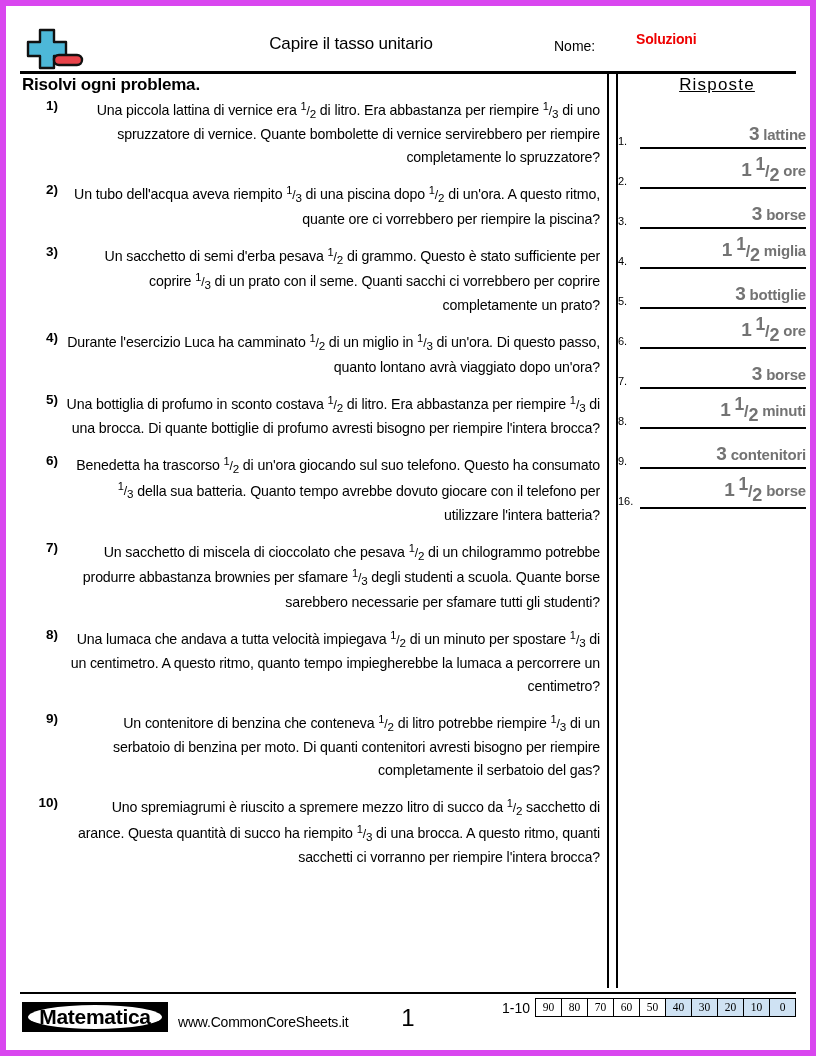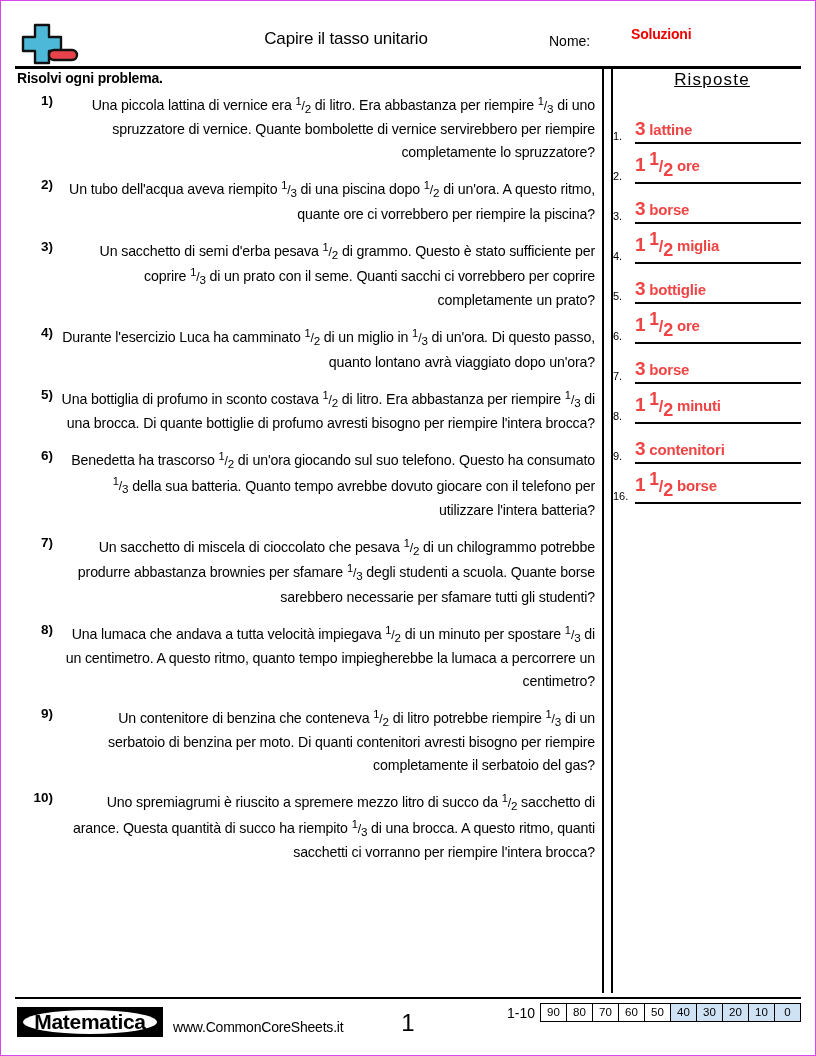--- a/index.html
+++ b/index.html
@@ -9,21 +9,21 @@
   }
   body {
     font-family: "Liberation Sans", sans-serif;
     color: #000000;
   }
   .page {
     position: relative;
     width: 816px;
     height: 1056px;
     box-sizing: border-box;
-    border: 1px solid #d946ef;
+    border: 6px solid #d946ef;
     background: #fff;
     overflow: hidden;
   }
 
   
   .header {
     position: absolute;
     left: 0; right: 0;
     top: 18px;
     height: 48px;
@@ -68,21 +68,21 @@
     top: 65px;
     height: 3px;
     background: #000;
   }
 
   
   .instructions {
     position: absolute;
     left: 16px;
     top: 69px;
-    font-size: 14px;
+    font-size: 17px;
     font-weight: bold;
     letter-spacing: -0.2px;
   }
   .answers-heading {
     position: absolute;
     left: 618px;
     width: 186px;
     top: 69px;
     text-align: center;
     font-size: 17px;
@@ -172,22 +172,22 @@
     right: 4px;
     bottom: 0;
     border-bottom: 2px solid #000;
     height: 38px;
   }
   .ans-val {
     position: absolute;
     left: 0;
     right: 0;
     bottom: 2px;
-    text-align: left;
-    color: #ef4444;
+    text-align: right;
+    color: #737373;
     font-weight: bold;
     font-size: 15px;
     letter-spacing: -0.2px;
     line-height: 1.1;
   }
   .ans-val .big {
     font-size: 19px;
   }
   .ans-val .frac .num {
     font-size: 0.92em;
@@ -268,20 +268,21 @@
     display: flex;
     border: 1px solid #000;
   }
   .scale-cell {
     width: 25px;
     border-right: 1px solid #000;
     font-size: 11.5px;
     text-align: center;
     line-height: 17px;
     background: #ffffff;
+    font-family: Liberation Serif, serif;
   }
   .scale-cell:last-child { border-right: none; }
   .scale-cell.hl { background: #cfe2f3; }
 </style>
 </head>
 <body>
 
 <div class="page">
 
   <div class="header">

